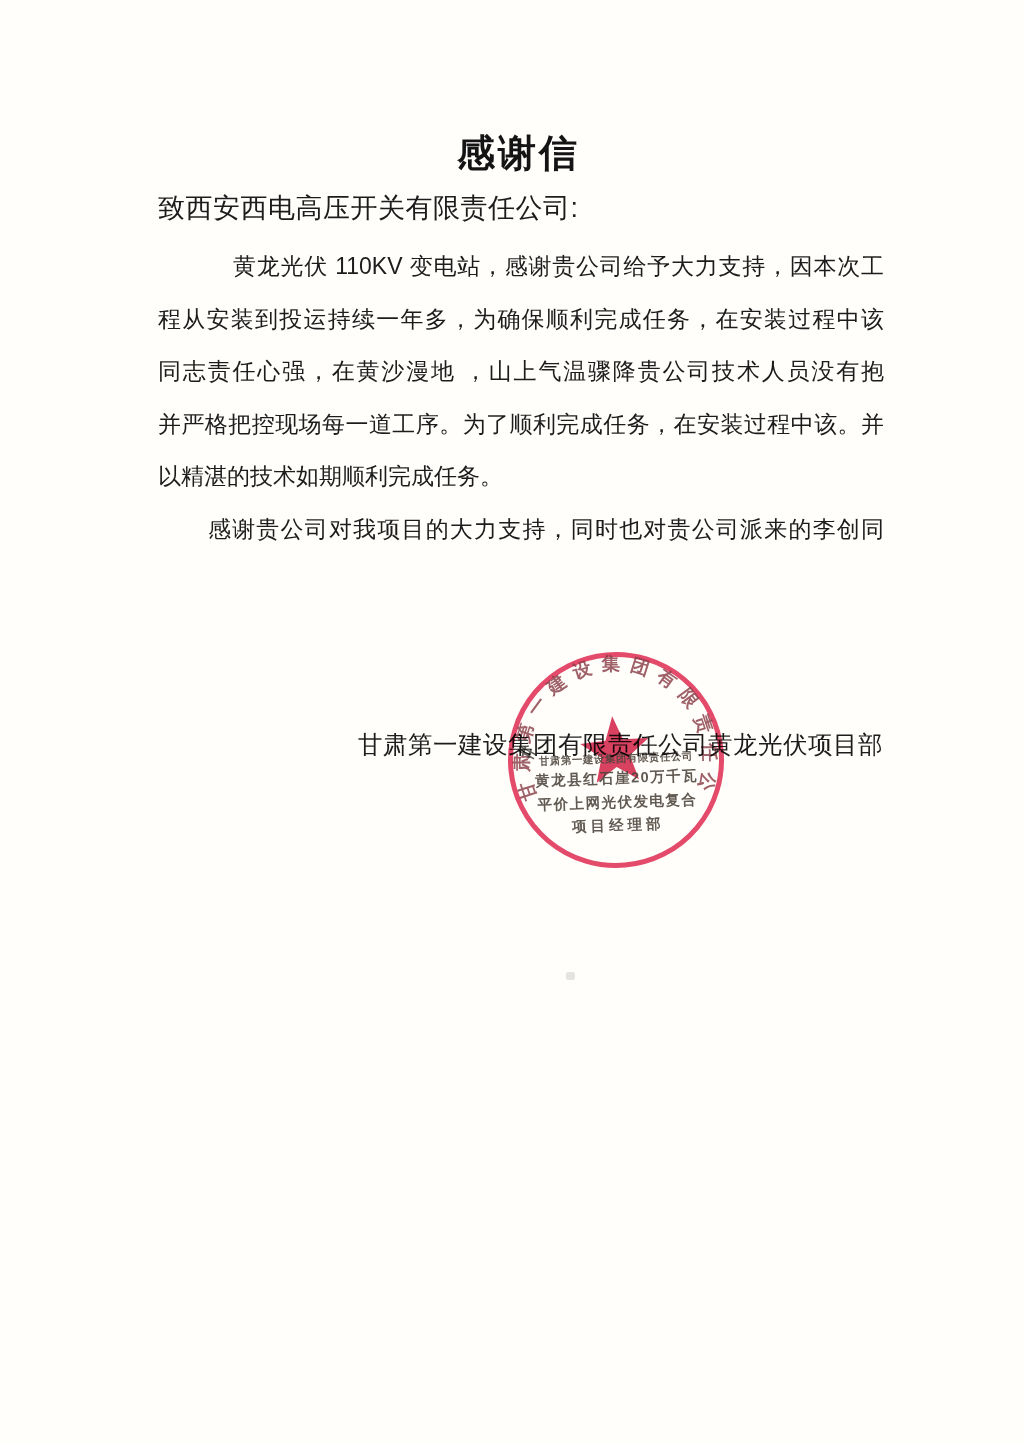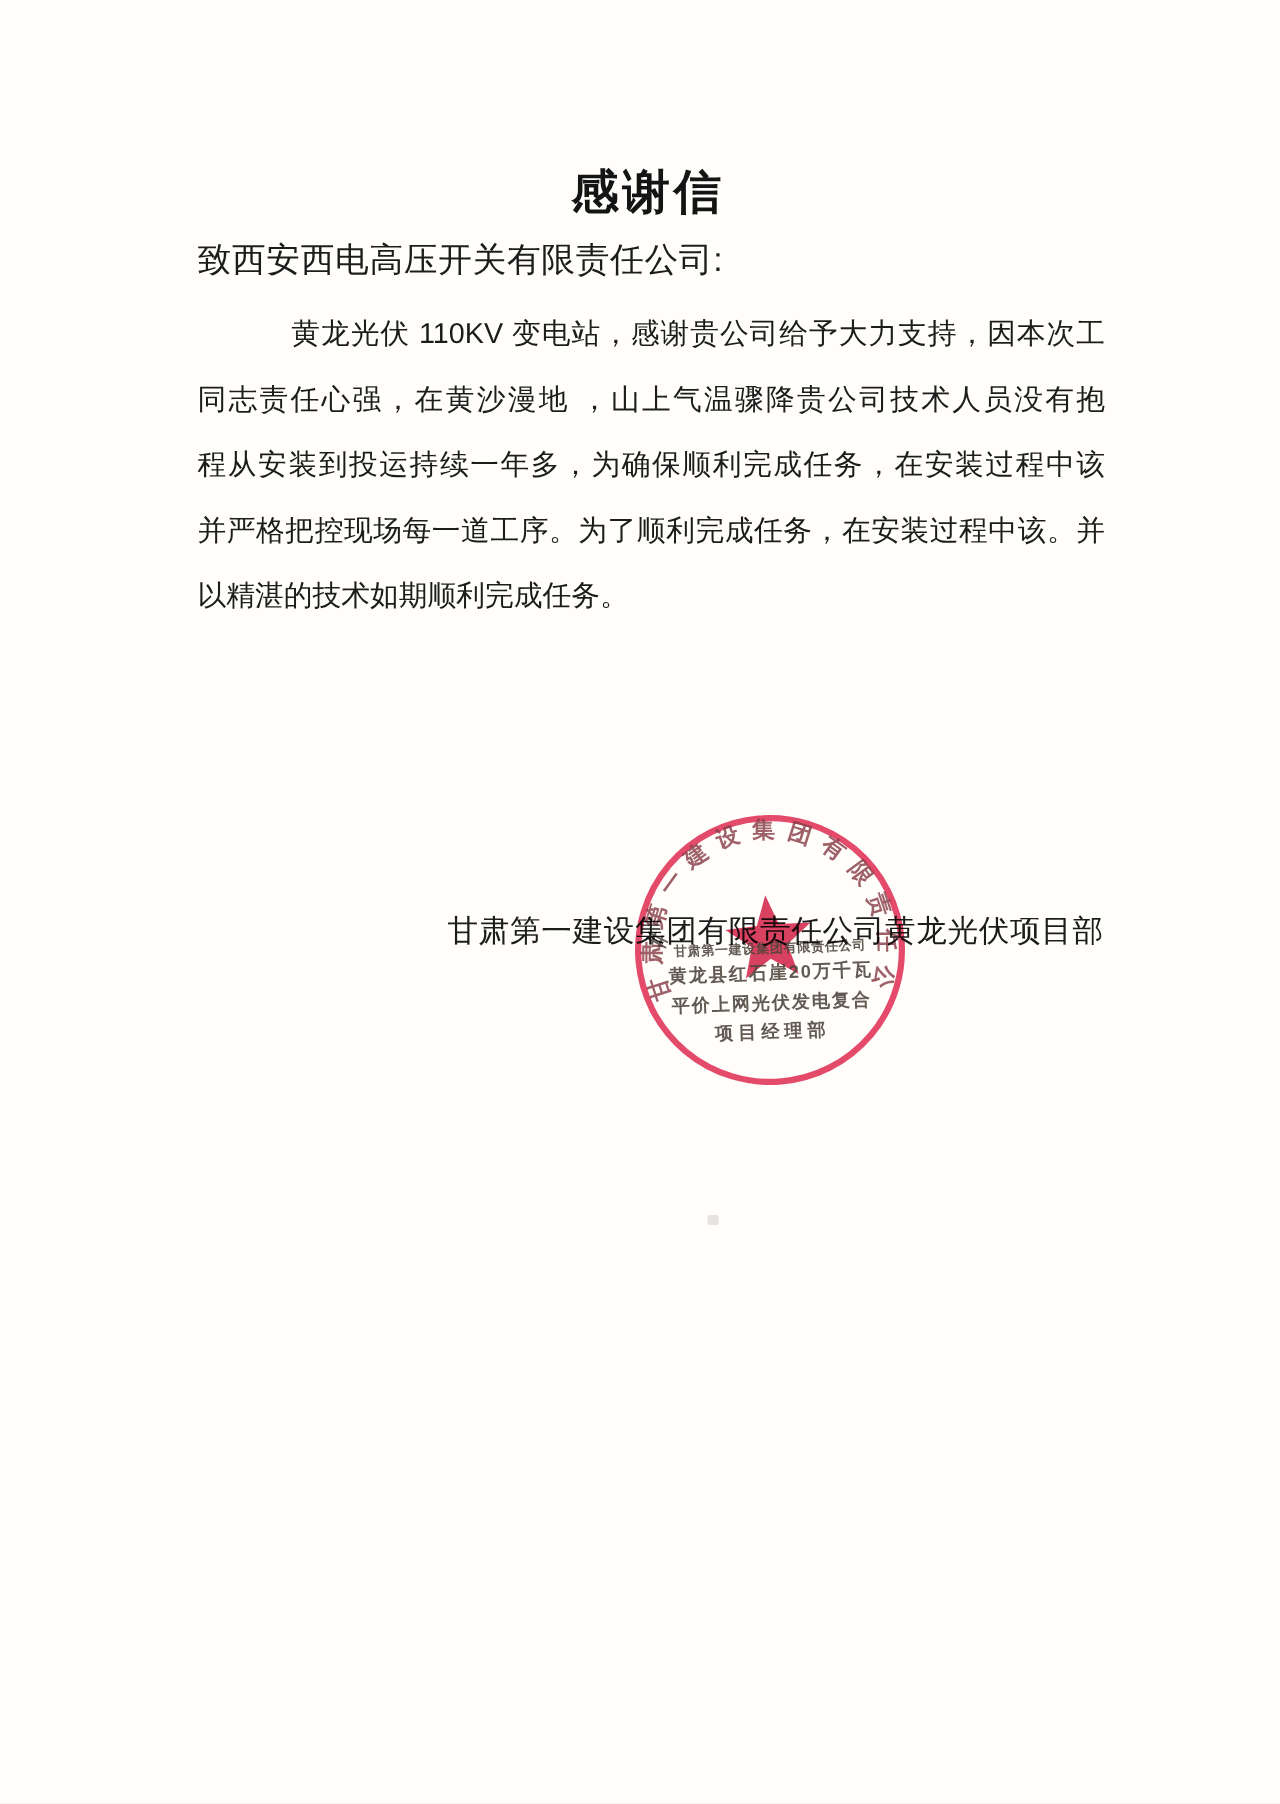--- a/index.html
+++ b/index.html
@@ -118,24 +118,25 @@
 <body>
 
 <div class="page">
 
   <div class="doc-title">感谢信</div>
 
   <div class="salutation">致西安西电高压开关有限责任公司:</div>
 
   <div class="body-block">
     <div class="line just indent-3">黄龙光伏 110KV 变电站，感谢贵公司给予大力支持，因本次工</div>
+    <div class="line just">程从安装到投运持续一年多，为确保顺利完成任务，在安装过程中该</div>
     <div class="line just">同志责任心强，在黄沙漫地 ，山上气温骤降贵公司技术人员没有抱</div>
-    <div class="line just">程从安装到投运持续一年多，为确保顺利完成任务，在安装过程中该</div>
     <div class="line just">并严格把控现场每一道工序。为了顺利完成任务，在安装过程中该。并</div>
     <div class="line">以精湛的技术如期顺利完成任务。</div>
+    <div class="line just indent-2">感谢贵公司对我项目的大力支持，同时也对贵公司派来的李创同</div>
   </div>
 
   <div class="signature">甘肃第一建设集团有限责任公司黄龙光伏项目部</div>
 
   <div class="stamp">
     <div class="stamp-ring"></div>
     <svg class="stamp-svg" width="216" height="216" viewBox="0 0 216 216">
       <defs>
         <path id="ringArc" d="M 33,152 A 88 88 0 1 1 183,152" fill="none"></path>
       </defs>

